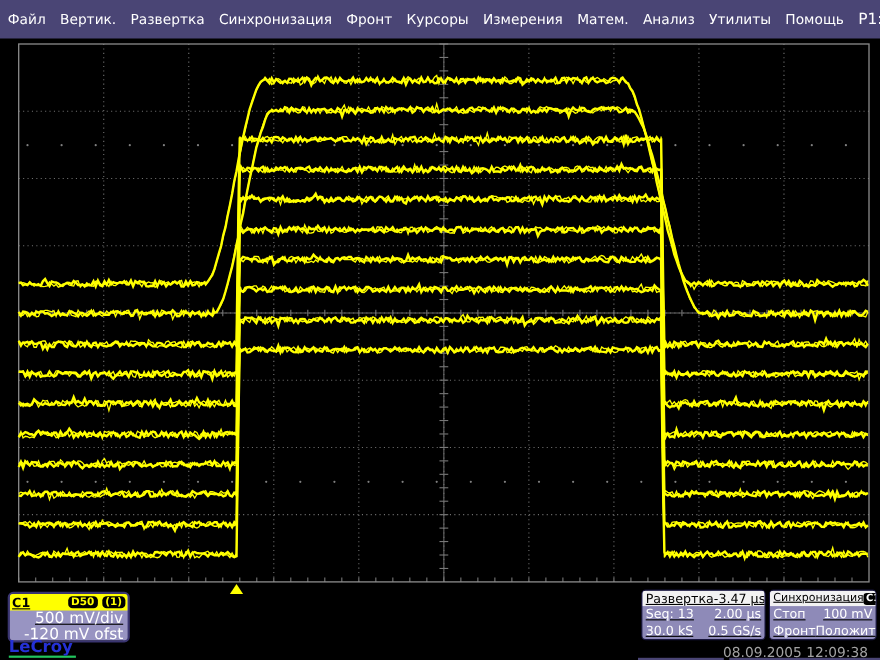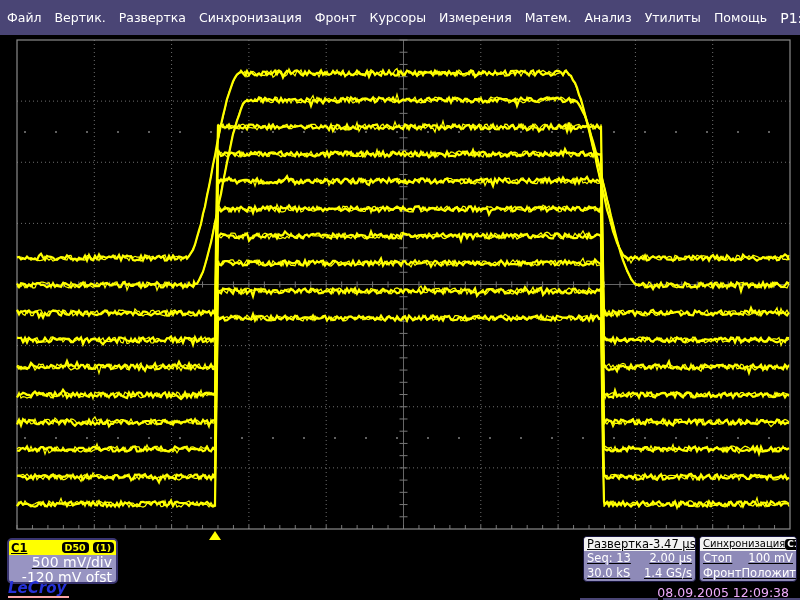--- a/index.html
+++ b/index.html
@@ -31,23 +31,23 @@
   .box-header{background:#f2f2f2;color:#000;display:flex;justify-content:space-between;align-items:center;
     height:14px;line-height:14px;padding:0 3px;font-size:11.5px;white-space:nowrap;}
   #tr-box .box-header{font-size:10px;}
   .box-header .hdr-badge{background:#000;color:#fff;border-radius:3px;font-size:9px;
     padding:0 2px;line-height:11px;font-weight:bold;}
   .box-row{display:flex;justify-content:space-between;color:#ffffff;
     padding:0 3px;line-height:15px;font-size:11.5px;white-space:nowrap;}
 
   
   #logo{position:absolute;left:8px;top:581px;z-index:6;color:#2531d6;
-    font-weight:bold;font-style:italic;font-size:15px;
-    border-bottom:2px solid #fca5a5;line-height:15px;padding-right:3px;}
-  #datetime{position:absolute;right:11px;top:585px;z-index:6;color:#f0abfc;font-size:12.5px;}
+    font-weight:bold;font-size:15px;
+    border-bottom:2px solid #22c55e;line-height:15px;padding-right:3px;}
+  #datetime{position:absolute;right:11px;top:585px;z-index:6;color:#a3a3a3;font-size:12.5px;}
 </style>
 </head>
 <body>
 
 <div id="screen">
 
   <div id="menubar">
     <div class="menu-item">Файл</div>
       <div class="menu-item">Вертик.</div>
       <div class="menu-item">Развертка</div>
@@ -313,21 +313,21 @@
     <div class="box-header">
       <span>Развертка</span>
       <span>-3.47 µs</span>
     </div>
     <div class="box-row">
       <span>Seq: 13</span>
       <span>2.00 µs</span>
     </div>
     <div class="box-row">
       <span>30.0 kS</span>
-      <span>1.4 GS/s</span>
+      <span>0.5 GS/s</span>
     </div>
   </div>
 
   <div class="info-box" id="tr-box">
     <div class="box-header">
       <span>Синхронизация</span>
       <span class="hdr-badge">C1</span>
     </div>
     <div class="box-row">
       <span>Стоп</span>

